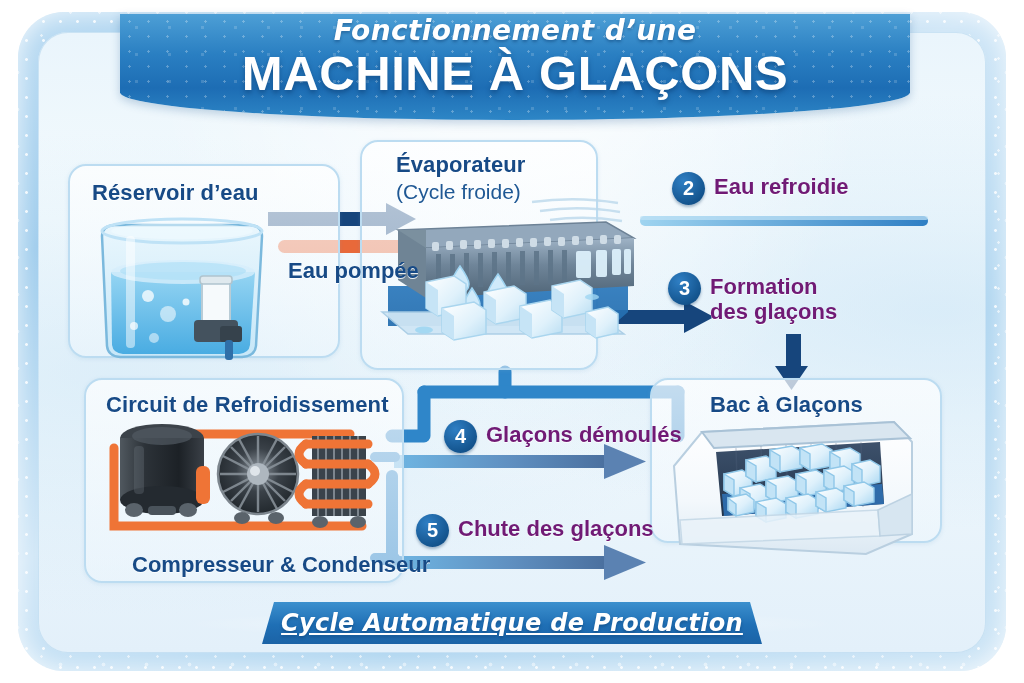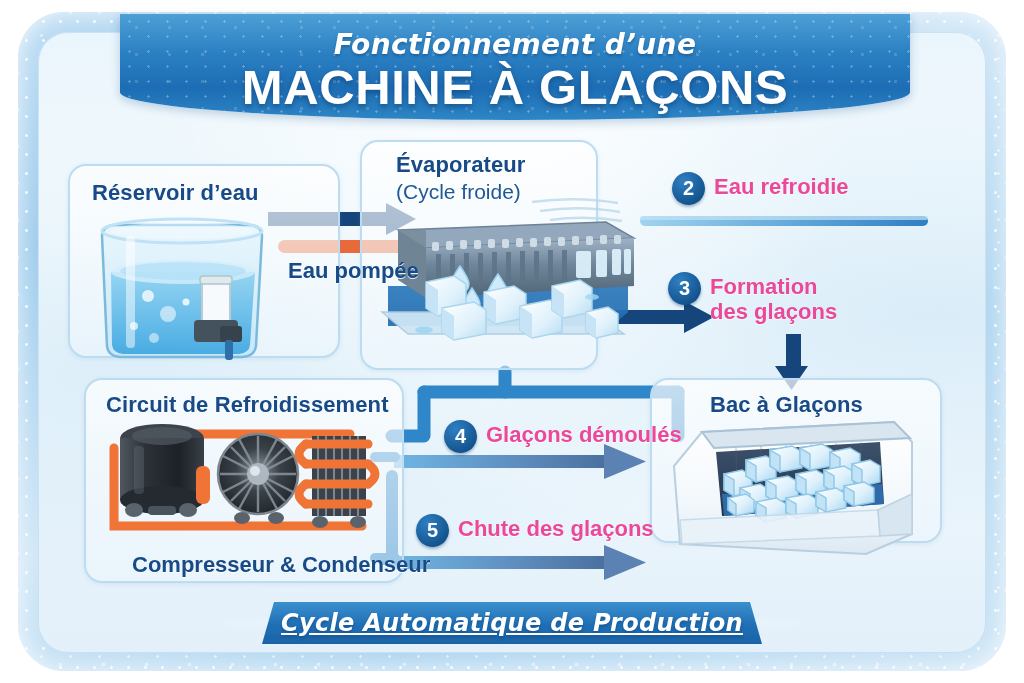--- a/index.html
+++ b/index.html
@@ -74,21 +74,21 @@
     content:"";
     position:absolute; inset:0;
     background-image:
       radial-gradient(circle, rgba(255,255,255,.5) 1px, transparent 1.4px),
       radial-gradient(circle, rgba(255,255,255,.3) 1.4px, transparent 2px);
     background-size: 19px 15px, 33px 27px;
     opacity:.55;
   }
   .title-inner {
     position:relative; z-index:2;
-    text-align:center; padding-top: 14px;
+    text-align:center; 
   }
   .title-small {
     font-family: "DejaVu Sans", sans-serif;
     font-style: italic;
     font-weight: 700;
     font-size: 28px;
     color: #ffffff;
     letter-spacing: .4px;
     text-shadow: 0 2px 3px rgba(10,60,110,.45);
   }
@@ -157,21 +157,21 @@
     width: 33px; height: 33px; flex: 0 0 33px;
     border-radius: 50%;
     background: radial-gradient(circle at 35% 28%, #2f7fc4, #14558f 70%, #0d4478);
     color:#fff; font-weight:700; font-size:20px;
     display:flex; align-items:center; justify-content:center;
     box-shadow: 0 2px 3px rgba(10,55,100,.35);
   }
   .step-label {
     font-weight: 700;
     font-size: 22px;
-    color: #ec4899;
+    color: #701a75;
     line-height: 1.12;
     padding-top: 3px;
     white-space: pre-line;
     text-shadow: 0 1px 0 rgba(255,255,255,.8);
   }
   #step2 { left: 672px; top: 172px; }
   #step3 { left: 668px; top: 272px; }
   #step4 { left: 444px; top: 420px; }
   #step5 { left: 416px; top: 514px; }
 

